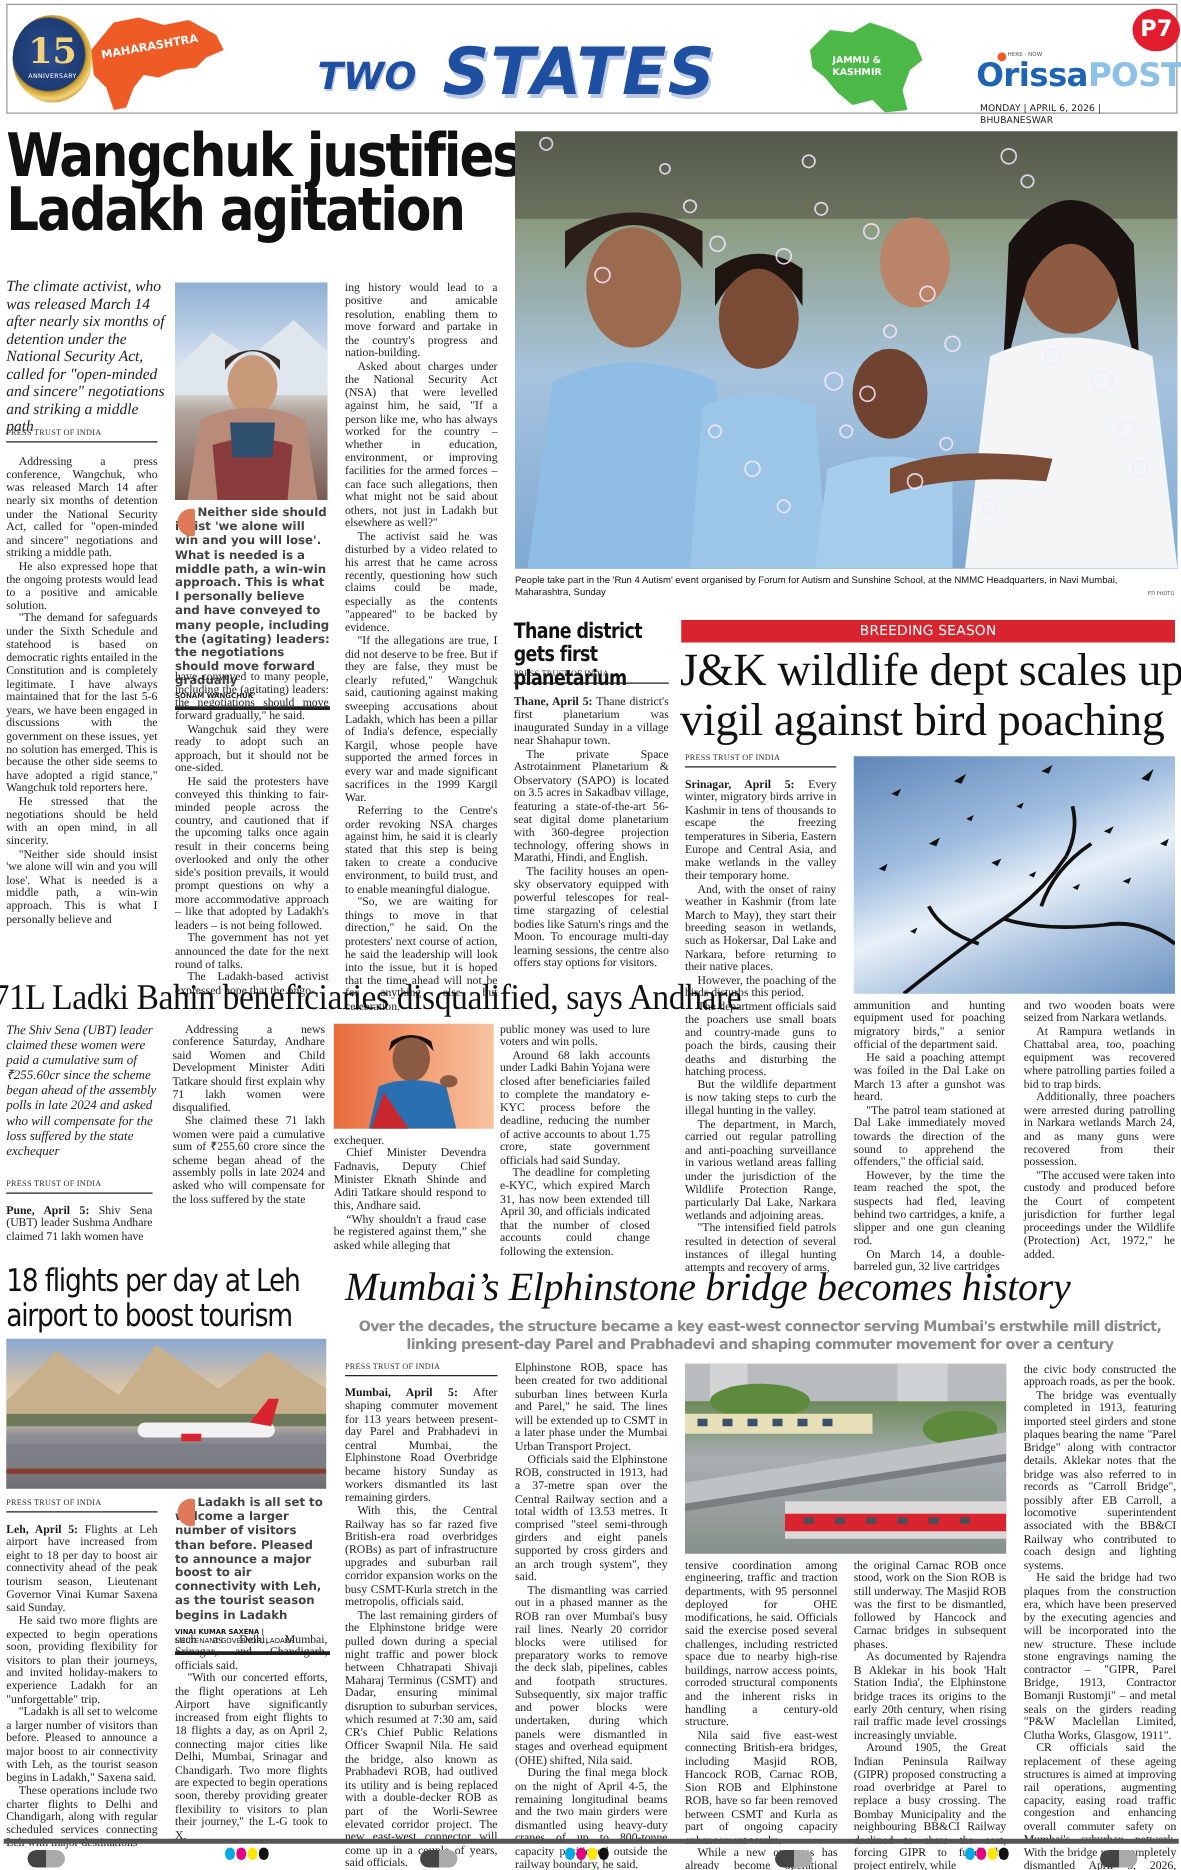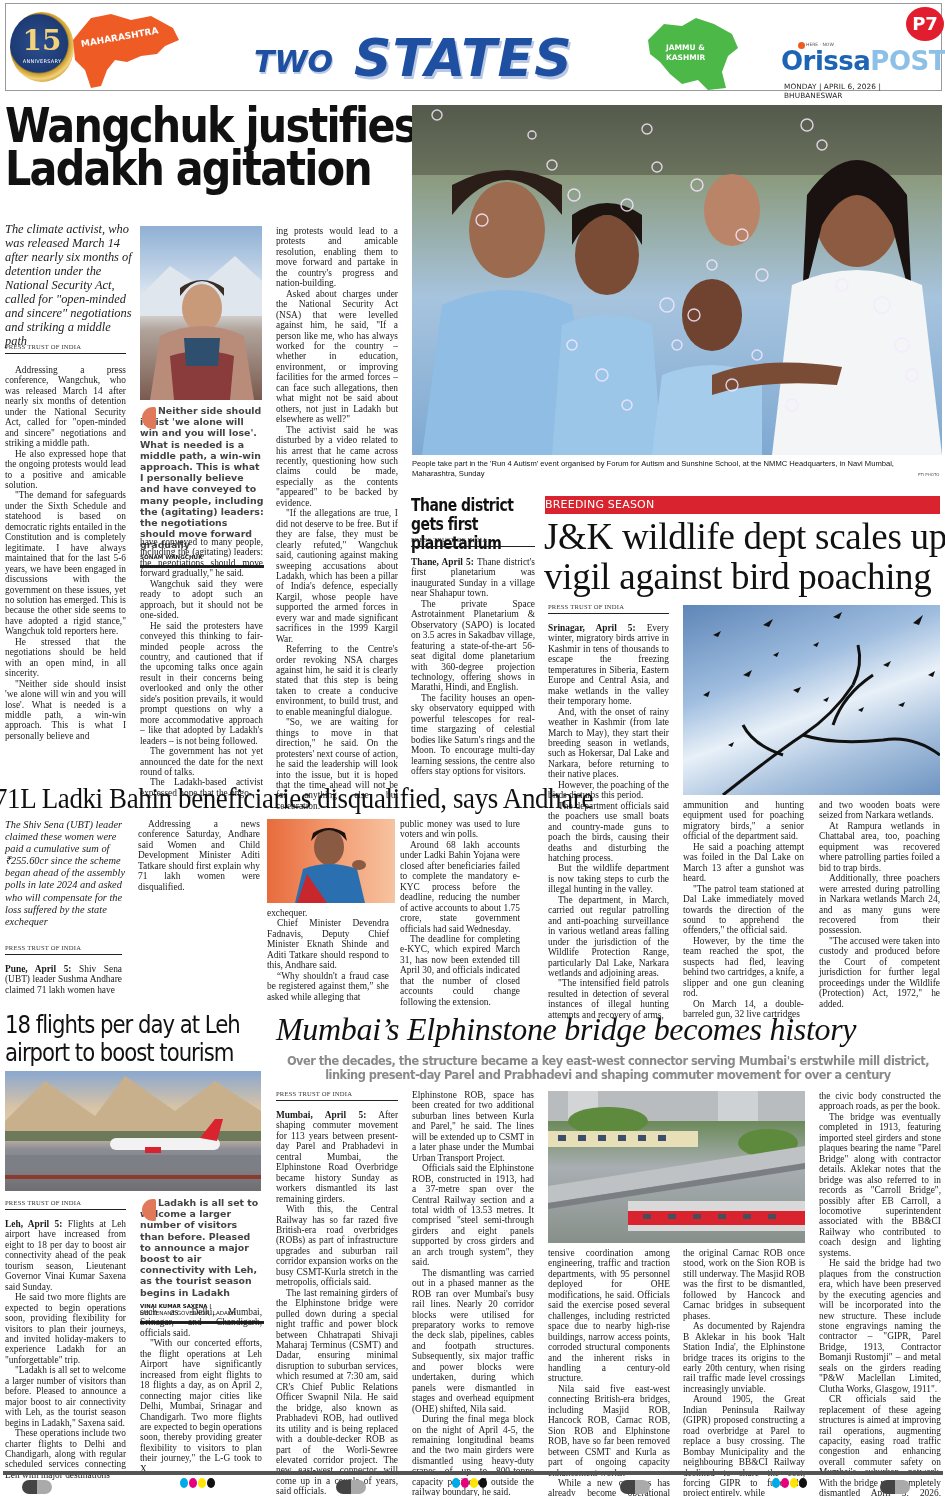--- a/index.html
+++ b/index.html
@@ -28,21 +28,21 @@
 #logo-dot{left:792px;top:38px;width:7px;height:7px;border-radius:50%;background:#ef5b1f}
 #dateline{left:778px;top:78px;font-family:"DejaVu Sans",sans-serif;font-size:7.3px;color:#222;letter-spacing:.1px}
 
 .hl-condensed{font-family:"DejaVu Sans",sans-serif;font-weight:bold;letter-spacing:-2px;transform-origin:left top}
 .hl-serif{font-family:"Liberation Serif",serif}
 .deck{font-family:"Liberation Serif",serif;font-style:italic;text-align:left;color:#222}
 .pullquote{font-family:"DejaVu Sans",sans-serif;font-weight:bold;color:#444;font-size:9.4px;line-height:11.2px}
 .pq-mark{width:14px;height:22px;background:#e0795a;border-radius:12px 2px 2px 12px}
 .pq-attr{font-family:"DejaVu Sans",sans-serif;font-weight:bold;font-size:5.6px;color:#222;text-transform:uppercase;border-bottom:3px solid #222;padding-bottom:5px;margin-top:3px}
 .caption{font-family:Liberation Sans, sans-serif;font-size:7.6px;line-height:10px;color:#111}
-.kicker{background:#d9232e;color:#fff;font-family:"DejaVu Sans",sans-serif;font-size:11px;line-height:18px;letter-spacing:.2px}
+.kicker{background:#d9232e;color:#fff;font-family:"DejaVu Sans",sans-serif;font-size:11px;text-align:center;line-height:18px;letter-spacing:.2px}
 .hr{height:4px;background:#555}
 .reg{width:30px;height:14px;border-radius:7px;background:linear-gradient(90deg,#444 0 50%,#aaa 50% 100%)}
 .cmyk{display:flex;gap:1px}
 .cmyk span{width:8px;height:10px;border-radius:50%;display:block}
 </style>
 </head>
 <body>
 
 <div id="masthead" class="abs">
   <div id="anniv" class="abs">
@@ -101,21 +101,21 @@
 
 <div class="abs body-text" style="left:140px;top:537px;width:123px">
   <p class="first">have conveyed to many people, including the (agitating) leaders: the negotiations should move forward gradually," he said.</p>
   <p>Wangchuk said they were ready to adopt such an approach, but it should not be one-sided.</p>
   <p>He said the protesters have conveyed this thinking to fair-minded people across the country, and cautioned that if the upcoming talks once again result in their concerns being overlooked and only the other side's position prevails, it would prompt questions on why a more accommodative approach – like that adopted by Ladakh's leaders – is not being followed.</p>
   <p>The government has not yet announced the date for the next round of talks.</p>
   <p>The Ladakh-based activist expressed hope that the ongo-</p>
 </div>
 
 <div class="abs body-text" style="left:276px;top:226px;width:122px">
-  <p class="first">ing protests would lead to a protests and amicable resolution, enabling them to move forward and partake in the country's progress and nation-building.</p>
+  <p class="first">ing history would lead to a positive and amicable resolution, enabling them to move forward and partake in the country's progress and nation-building.</p>
   <p>Asked about charges under the National Security Act (NSA) that were levelled against him, he said, "If a person like me, who has always worked for the country – whether in education, environment, or improving facilities for the armed forces – can face such allegations, then what might not be said about others, not just in Ladakh but elsewhere as well?"</p>
   <p>The activist said he was disturbed by a video related to his arrest that he came across recently, questioning how such claims could be made, especially as the contents "appeared" to be backed by evidence.</p>
   <p>"If the allegations are true, I did not deserve to be free. But if they are false, they must be clearly refuted," Wangchuk said, cautioning against making sweeping accusations about Ladakh, which has been a pillar of India's defence, especially Kargil, whose people have supported the armed forces in every war and made significant sacrifices in the 1999 Kargil War.</p>
   <p>Referring to the Centre's order revoking NSA charges against him, he said it is clearly stated that this step is being taken to create a conducive environment, to build trust, and to enable meaningful dialogue.</p>
   <p>"So, we are waiting for things to move in that direction," he said. On the protesters' next course of action, he said the leadership will look into the issue, but it is hoped that the time ahead will not be for anything else but celebration.</p>
 </div>
 
 <div class="abs photo" style="left:412px;top:105px;width:530px;height:350px;background:linear-gradient(180deg,#5d6b5a 0%,#8b9a7c 20%,#a7c4de 55%,#7fa9d2 100%)">
   <svg width="530" height="350" viewBox="0 0 530 350">
     <rect x="0" y="0" width="530" height="70" fill="#4a4a3e" opacity=".5"></rect>
@@ -232,38 +232,39 @@
 </div>
 
 <div class="abs hl-serif" style="left:-6px;top:780px;font-size:29px;line-height:36px;white-space:nowrap;letter-spacing:-.4px;transform:scaleX(.93);transform-origin:left top">71L Ladki Bahin beneficiaries disqualified, says Andhare</div>
 <div class="abs deck" style="left:5px;top:819px;width:122px;font-size:10.4px;line-height:12.1px">The Shiv Sena (UBT) leader claimed these women were paid a cumulative sum of ₹255.60cr since the scheme began ahead of the assembly polls in late 2024 and asked who will compensate for the loss suffered by the state exchequer</div>
 <div class="abs byline" style="left:5px;top:944px;width:117px">PRESS TRUST OF INDIA</div>
 <div class="abs body-text" style="left:5px;top:964px;width:117px">
   <p class="first"><b>Pune, April 5:</b> <span>Shiv Sena (UBT) leader Sushma Andhare claimed 71 lakh women have</span></p>
 </div>
 <div class="abs body-text" style="left:138px;top:819px;width:122px">
   <p>Addressing a news conference Saturday, Andhare said Women and Child Development Minister Aditi Tatkare should first explain why 71 lakh women were disqualified.</p>
+  <p>She claimed these 71 lakh women were paid a cumulative sum of ₹255.60 crore since the scheme began ahead of the assembly polls in late 2024 and asked who will compensate for the loss suffered by the state</p>
 </div>
 <div class="abs photo" style="left:267px;top:819px;width:128px;height:84px;background:linear-gradient(90deg,#e86b3c,#f4a37a 60%,#f6c3a0)">
   <svg width="128" height="84" viewBox="0 0 128 84">
     <ellipse cx="62" cy="28" rx="15" ry="18" fill="#8a5a42"></ellipse>
     <path d="M44 22 Q62 0 80 22 L78 14 Q62 4 46 14Z" fill="#1a1210"></path>
     <path d="M28 84 L36 50 Q62 40 90 50 L98 84Z" fill="#2a6fb0"></path>
     <path d="M40 55 L60 84 L30 84Z" fill="#c9272e"></path>
     <ellipse cx="92" cy="46" rx="7" ry="5" fill="#8a5a42"></ellipse>
   </svg>
 </div>
 <div class="abs body-text" style="left:267px;top:908px;width:122px">
   <p class="first">exchequer.</p>
   <p>Chief Minister Devendra Fadnavis, Deputy Chief Minister Eknath Shinde and Aditi Tatkare should respond to this, Andhare said.</p>
   <p>“Why shouldn't a fraud case be registered against them,” she asked while alleging that</p>
 </div>
 <div class="abs body-text" style="left:400px;top:819px;width:120px">
   <p class="first">public money was used to lure voters and win polls.</p>
-  <p>Around 68 lakh accounts under Ladki Bahin Yojana were closed after beneficiaries failed to complete the mandatory e-KYC process before the deadline, reducing the number of active accounts to about 1.75 crore, state government officials had said Wednesday.</p>
+  <p>Around 68 lakh accounts under Ladki Bahin Yojana were closed after beneficiaries failed to complete the mandatory e-KYC process before the deadline, reducing the number of active accounts to about 1.75 crore, state government officials had said Sunday.</p>
   <p>The deadline for completing e-KYC, which expired March 31, has now been extended till April 30, and officials indicated that the number of closed accounts could change following the extension.</p>
 </div>
 
 <div class="abs" style="left:5px;top:1011px;font-family:'DejaVu Sans',sans-serif;font-size:25px;line-height:28px;letter-spacing:-1.2px;white-space:nowrap;transform:scaleX(.85);transform-origin:left top">
   <div>18 flights per day at Leh</div>
   <div>airport to boost tourism</div>
 </div>
 <div class="abs photo" style="left:5px;top:1071px;width:256px;height:120px;background:linear-gradient(180deg,#8aa8d0 0%,#d7c3a6 30%,#e3cfae 50%,#8d8d95 65%,#6e6e73 100%)">
   <svg width="256" height="120" viewBox="0 0 256 120">
     <path d="M0 50 L40 10 L90 45 L120 5 L170 40 L210 10 L256 40 L256 60 L0 60Z" fill="#c9b08c"></path>

